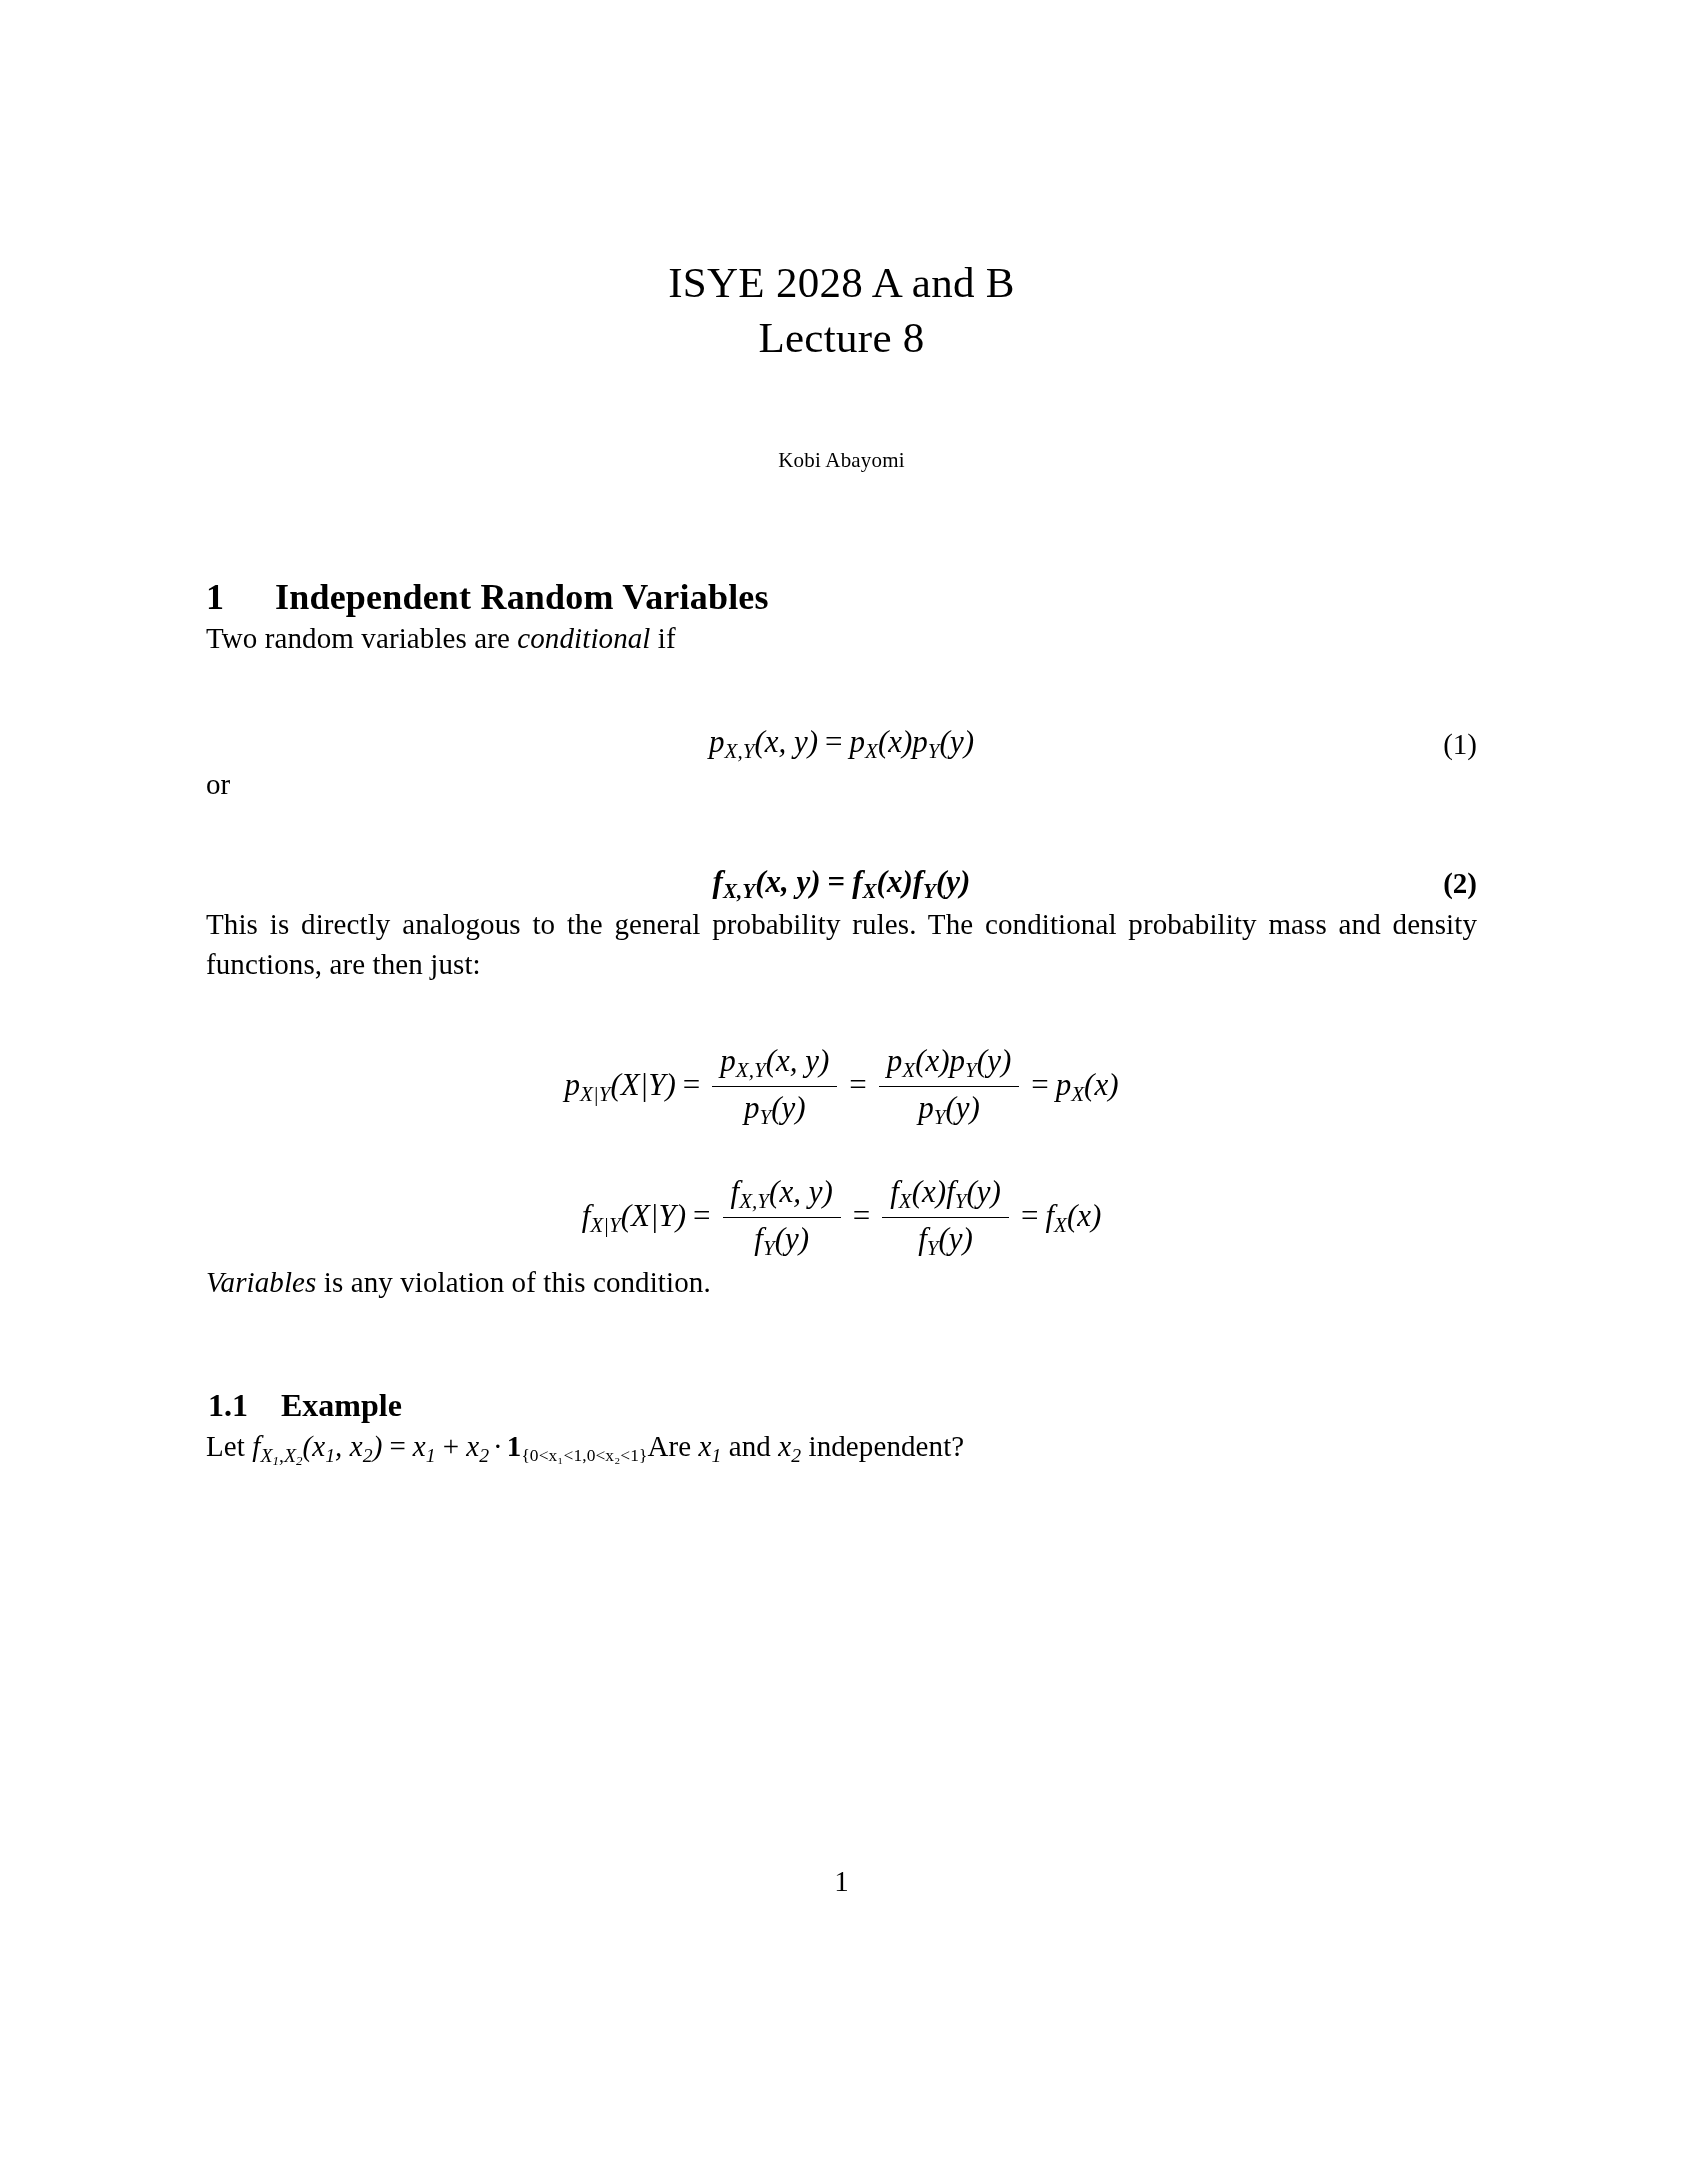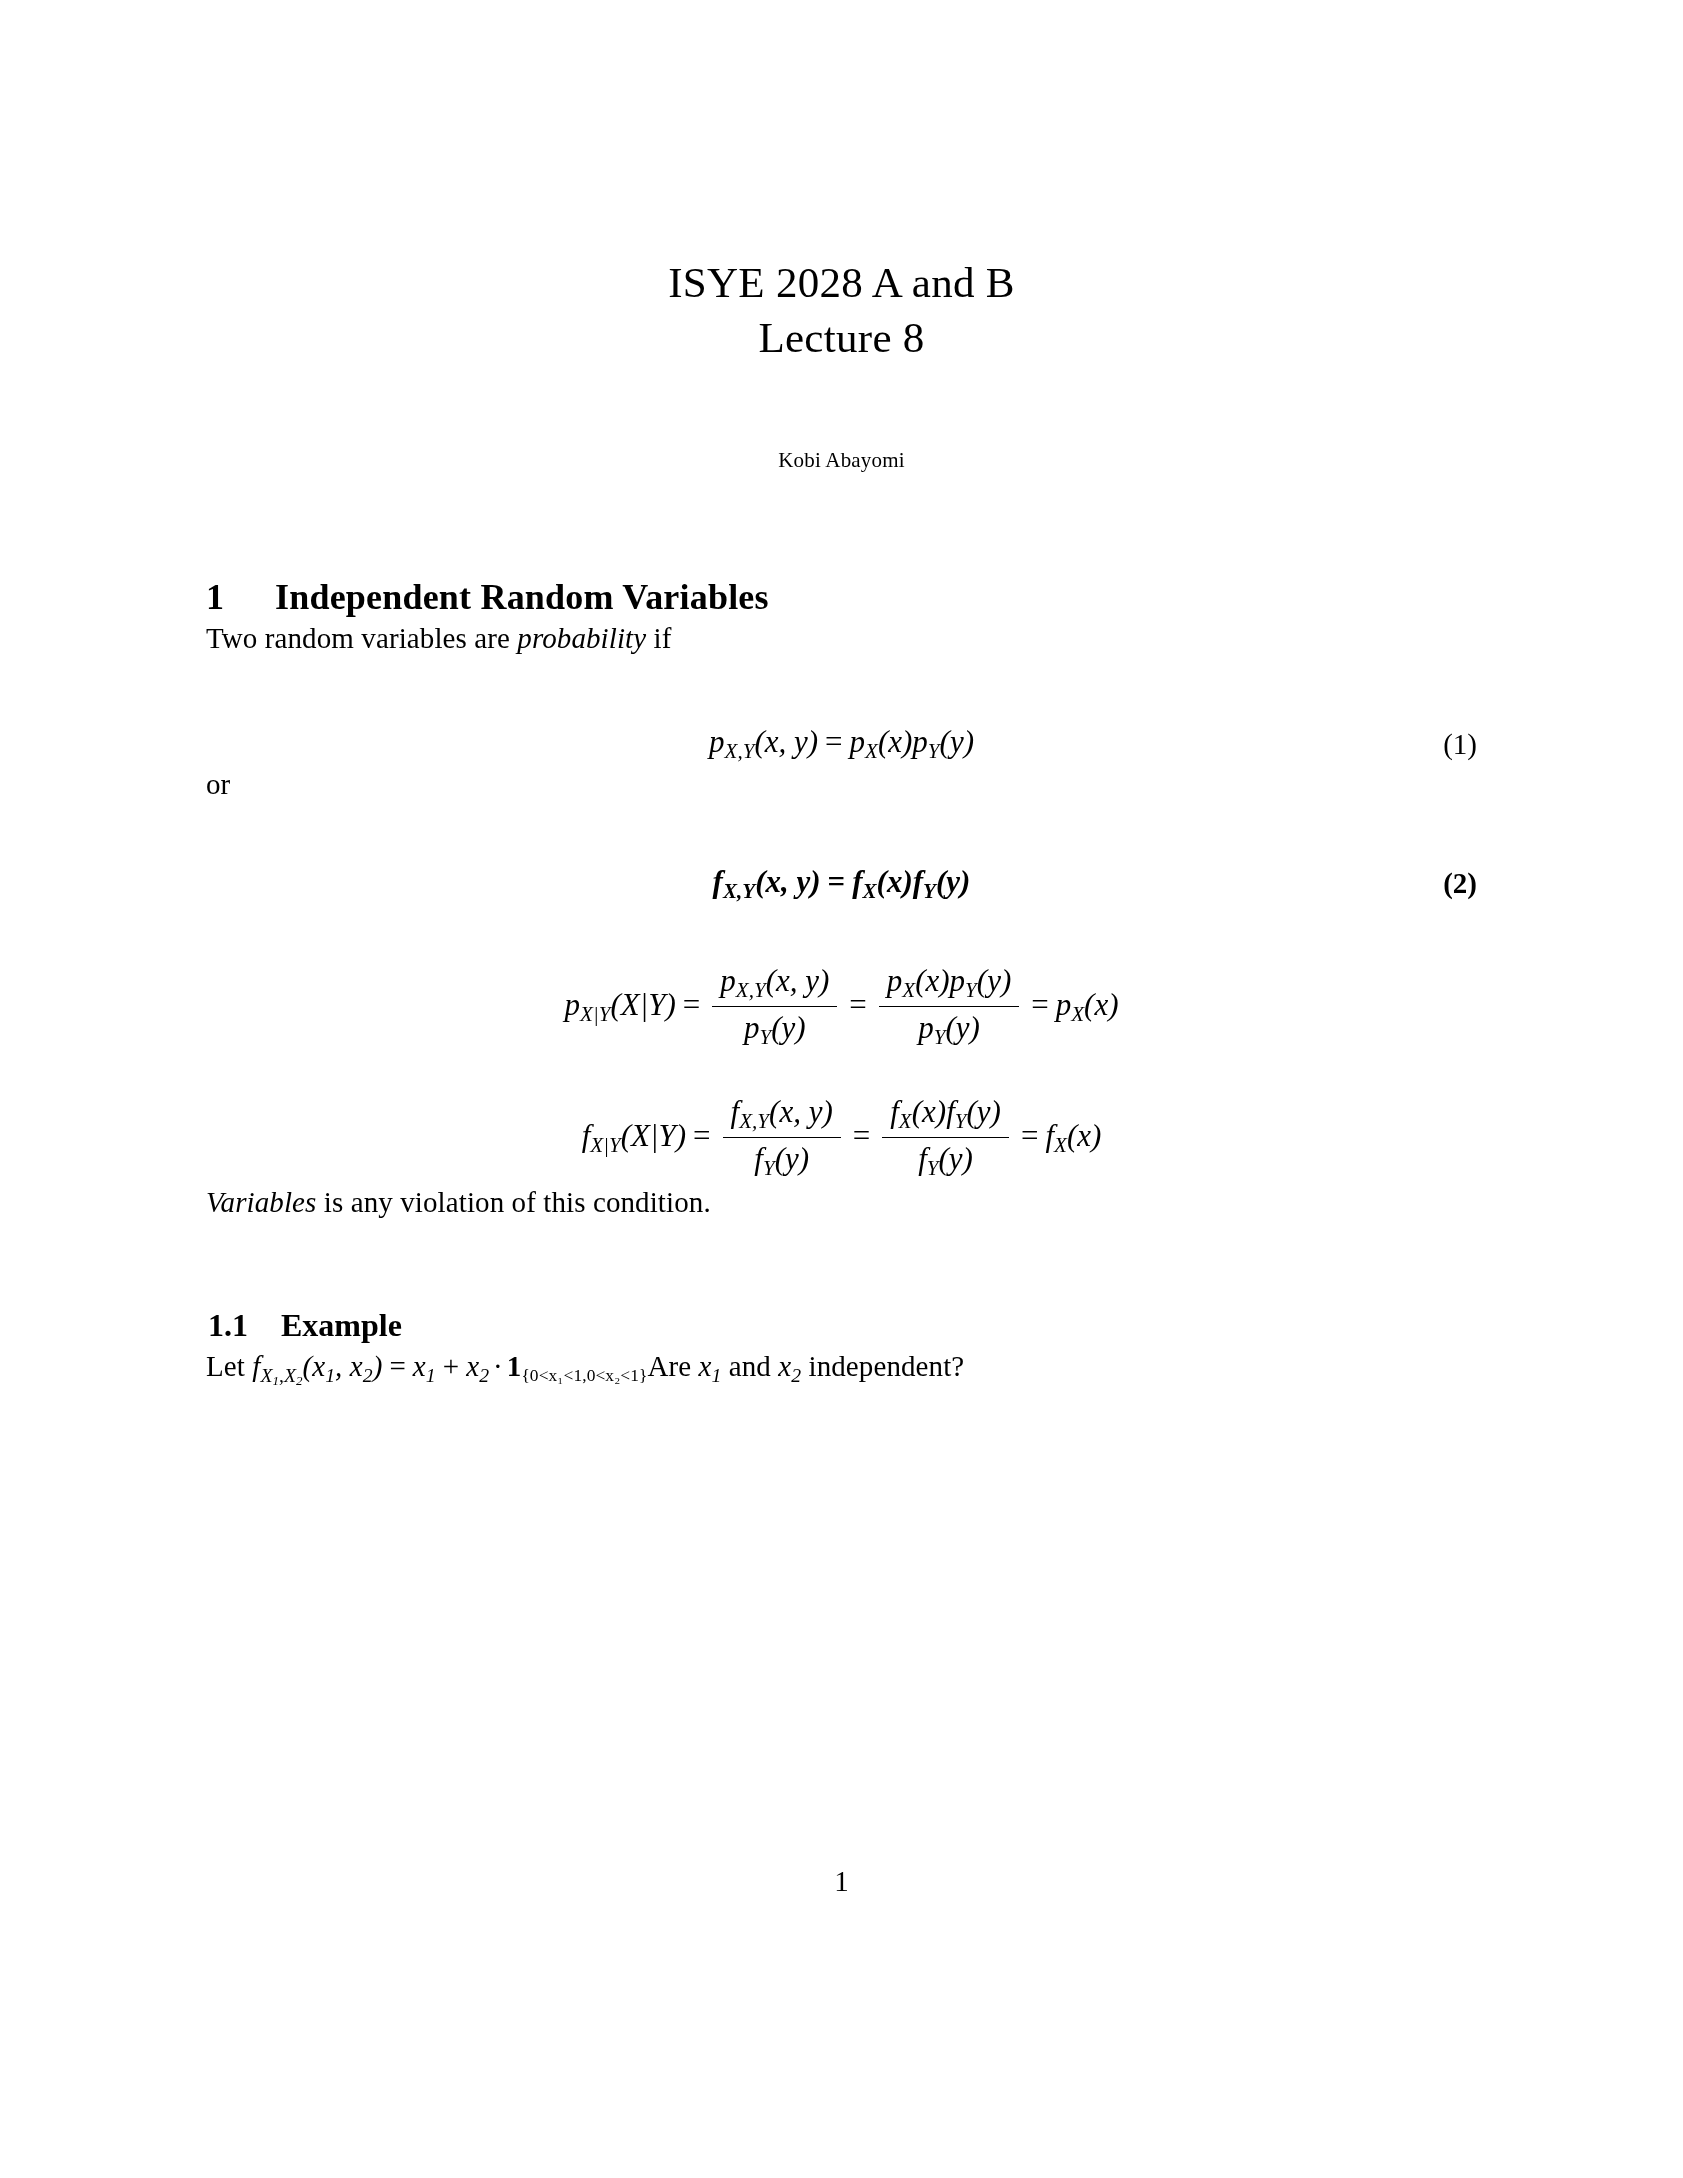--- a/index.html
+++ b/index.html
@@ -170,34 +170,35 @@
         <span class="line2">Lecture 8</span>
       </div>
       <div class="doc-author">Kobi Abayomi</div>
     </div>
 
     <div class="sec-wrap">
       <h1 class="section sec-num">1</h1>
       <h1 class="section">Independent Random Variables</h1>
     </div>
 
-    <p class="body sp-para"><span>Two random variables are </span><i>probability</i><span> if</span></p>
+    <p class="body sp-para"><span>Two random variables are </span><i>conditional</i><span> if</span></p>
 
     <div class="display-eq eq-row-1">
       <span class="math eq-big"><span>p</span><sub>X,Y</sub><span>(x, y)</span><span class="op">=</span><span>p</span><sub>X</sub><span>(x)</span><span>p</span><sub>Y</sub><span>(y)</span></span>
       <span class="eqno">(1)</span>
     </div>
 
     <p class="body or-line">or</p>
 
     <div class="display-eq eq-row-2">
       <span class="math eq-big"><span>f</span><sub>X,Y</sub><span>(x, y)</span><span class="op">=</span><span>f</span><sub>X</sub><span>(x)</span><span>f</span><sub>Y</sub><span>(y)</span></span>
       <span class="eqno">(2)</span>
     </div>
 
+    <p class="body sp-para">This is directly analogous to the general probability rules.  The conditional probability mass and density functions, are then just:</p>
 
     <div class="display-eq eq-chain-1">
       <span class="math eq-big"><span>p</span><sub>X|Y</sub><span>(X|Y)</span><span class="op">=</span><span class="frac"><span class="num"><span>p</span><sub>X,Y</sub><span>(x, y)</span></span><span class="den"><span>p</span><sub>Y</sub><span>(y)</span></span></span><span class="op">=</span><span class="frac"><span class="num"><span>p</span><sub>X</sub><span>(x)</span><span>p</span><sub>Y</sub><span>(y)</span></span><span class="den"><span>p</span><sub>Y</sub><span>(y)</span></span></span><span class="op">=</span><span>p</span><sub>X</sub><span>(x)</span></span>
     </div>
 
     <div class="display-eq eq-chain-2">
       <span class="math eq-big"><span>f</span><sub>X|Y</sub><span>(X|Y)</span><span class="op">=</span><span class="frac"><span class="num"><span>f</span><sub>X,Y</sub><span>(x, y)</span></span><span class="den"><span>f</span><sub>Y</sub><span>(y)</span></span></span><span class="op">=</span><span class="frac"><span class="num"><span>f</span><sub>X</sub><span>(x)</span><span>f</span><sub>Y</sub><span>(y)</span></span><span class="den"><span>f</span><sub>Y</sub><span>(y)</span></span></span><span class="op">=</span><span>f</span><sub>X</sub><span>(x)</span></span>
     </div>
 
     <p class="body sp-para"><i>Variables</i><span> is any violation of this condition.</span></p>

